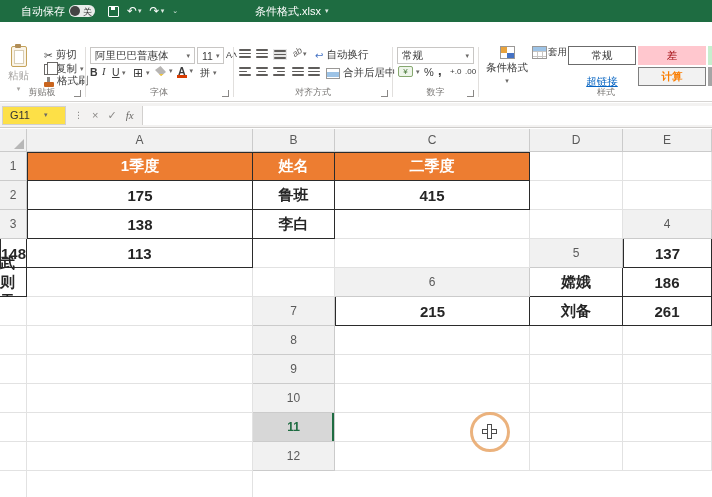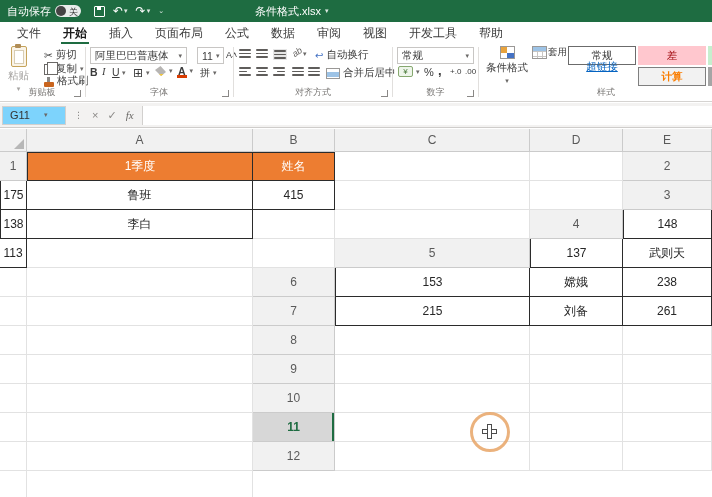--- a/index.html
+++ b/index.html
@@ -3,21 +3,21 @@
 <meta charset="utf-8">
 <style>
   * { margin:0; padding:0; box-sizing:border-box; }
   html,body { width:712px; height:497px; overflow:hidden; background:#fff;
     font-family:"Liberation Sans","DejaVu Sans",sans-serif; }
   #app { position:relative; width:712px; height:497px; overflow:hidden; background:#fff; }
 
   
   .titlebar { position:absolute; top:0; left:0; right:0; height:22px; background:#1e6c41;
     display:flex; align-items:center; color:#fff; font-size:11px; }
-  .tb-left { display:flex; align-items:center; gap:7px; padding-left:7px; }
+  .tb-left { display:flex; align-items:center; gap:7px; padding-left:21px; }
   .autosave { display:flex; align-items:center; gap:4px; cursor:pointer; }
   .as-pill { width:26px; height:12px; background:#e9edeb; border-radius:7px; position:relative; display:inline-flex; align-items:center; }
   .as-knob { width:10px; height:10px; border-radius:50%; background:#444; margin-left:1px; }
   .as-state { color:#333; font-size:9px; position:absolute; right:3px; top:1px; }
   .qat { display:flex; align-items:center; gap:8px; margin-left:6px; }
   .qat-btn { display:inline-flex; align-items:center; gap:1px; cursor:pointer; font-size:12px; color:#fff; }
   .qat-caret { font-size:7px; opacity:.85; }
   .floppy { width:11px; height:11px; border:1.5px solid #fff; border-radius:1px; position:relative; display:inline-block; }
   .floppy:before { content:""; position:absolute; top:0; left:2px; width:4px; height:3px; background:#fff; }
   .tb-title { position:absolute; left:255px; top:0; height:22px; display:flex; align-items:center; gap:4px; font-size:11px; }
@@ -66,36 +66,36 @@
     linear-gradient(#9dc3e6 0 4px, transparent 4px),
     repeating-linear-gradient(90deg, transparent 0 4px, #c8c6c4 4px 5px),
     repeating-linear-gradient(transparent 0 4px, #c8c6c4 4px 5px); }
   .merge-icon { width:14px; height:11px; border:1px solid #9a9896; background:linear-gradient(transparent 0 3px, #9dc3e6 3px 8px, transparent 8px); }
   .cur-icon { width:15px; height:11px; border:1px solid #86a86f; border-radius:2px; background:#eef5ea; font-size:8px; color:#4a7a3a; display:flex; align-items:center; justify-content:center; }
   .sg { position:absolute; width:68px; height:19px; display:flex; align-items:center; justify-content:center; font-size:10.5px; cursor:pointer; }
   .wrapicon { font-size:10px; color:#4472c4; }
 
   
   .fbar { position:absolute; top:103px; left:0; right:0; height:25px; background:#f3f2f1; border-bottom:1px solid #cfcdcb; display:flex; align-items:center; }
-  .namebox { width:64px; height:19px; background:#7dd3fc; border:1px solid #d2d0ce; margin-left:2px; display:flex; align-items:center; font-size:11px; color:#333; padding-left:7px; gap:14px; }
+  .namebox { width:64px; height:19px; background:#fde047; border:1px solid #d2d0ce; margin-left:2px; display:flex; align-items:center; font-size:11px; color:#333; padding-left:7px; gap:14px; }
   .fbtns { display:flex; align-items:center; gap:9px; padding:0 8px; color:#8a8886; font-size:11px; }
   .fx { font-style:italic; font-family:"Liberation Serif","DejaVu Serif",serif; color:#6a6866; }
   .fx-input { flex:1; height:19px; background:#fff; border-left:1px solid #d2d0ce; margin-right:0; }
 
   
   #sheet { position:absolute; top:129px; left:0; width:712px; height:368px; overflow:hidden; display:grid;
     grid-template-columns:27px 226px 82px 195px 93px 89px; grid-template-rows:23px repeat(12,29px); background:#fff; }
   .hd { background:#f1f1f1; border-right:1px solid #cbcbcb; border-bottom:1px solid #cbcbcb;
     display:flex; align-items:center; justify-content:center; font-size:12px; color:#5a5a5a; cursor:pointer; }
   .hd.corner { position:relative; }
   .hd.corner:after { content:""; position:absolute; right:2px; bottom:2px;
     border-left:10px solid transparent; border-bottom:10px solid #b7b7b7; }
   .hd.sel { background:#d7d7d7; color:#1e6c41; box-shadow:inset -2px 0 0 #1e6c41; font-weight:bold; }
   .cell { background:#fff; border-right:1px solid #e2e2e2; border-bottom:1px solid #e2e2e2;
-    display:flex; align-items:center; justify-content:center; font-size:12px; color:#262626; cursor:cell; }
+    display:flex; align-items:center; justify-content:center; font-size:15px; color:#262626; cursor:cell;font-weight:bold; }
   .cell.tbl { border-right:1px solid #2b2b2b; border-bottom:1px solid #2b2b2b; }
   .cell.bl { border-left:1px solid #2b2b2b; }
   .cell.bt { border-top:1px solid #2b2b2b; }
   .cell.orange { background:#ed7d31; color:#fff; }
 
   
   .click-ring { position:absolute; left:470px; top:412px; width:40px; height:40px; border-radius:50%;
     border:3px solid #e8a466; opacity:.85; pointer-events:none; }
   .plus-cursor { position:absolute; left:482px; top:424px; width:15px; height:15px; pointer-events:none; }
   .plus-cursor .h { position:absolute; left:0; top:5px; width:15px; height:5px; background:#fff; border:1px solid #4c4c4c; }
@@ -132,32 +132,20 @@
             <span class="qat-caret">⌄</span>
           </span>
       </div>
     </div>
     <div class="tb-title">
       <span>条件格式.xlsx</span>
       <span class="qat-caret">▾</span>
     </div>
   </div>
 
-  <div class="tabsrow">
-    <span class="tab">文件</span>
-    <span class="tab active">开始</span>
-    <span class="tab">插入</span>
-    <span class="tab">页面布局</span>
-    <span class="tab">公式</span>
-    <span class="tab">数据</span>
-    <span class="tab">审阅</span>
-    <span class="tab">视图</span>
-    <span class="tab">开发工具</span>
-    <span class="tab">帮助</span>
-  </div>
 
   <div class="ribbon">
 
     <div class="rb-abs" style="left:8px; top:2px; flex-direction:column; gap:2px;">
       <span class="clipicon"></span>
       <span class="dis">粘贴</span>
       <span class="caret dis">▾</span>
     </div>
     <div class="rb-abs" style="left:44px; top:4px;">
       <span>✂</span>
@@ -169,21 +157,21 @@
       <span class="caret">▾</span>
     </div>
     <div class="rb-abs" style="left:44px; top:30px;">
       <span class="brushicon"></span>
       <span>格式刷</span>
     </div>
     <div class="group-label" style="left:0; width:84px;">剪贴板</div>
     <div class="launcher" style="left:74px;"></div>
     <div class="group-sep" style="left:85px;"></div>
 
-    <div class="rb-abs boxbtn" style="left:90px; top:3px; width:97px; justify-content:space-between;">
+    <div class="rb-abs boxbtn" style="left:90px; top:3px; width:105px; justify-content:space-between;">
       <span>阿里巴巴普惠体</span>
       <span class="caret">▾</span>
     </div>
     <div class="rb-abs boxbtn" style="left:197px; top:3px; width:27px; justify-content:space-between;">
       <span>11</span>
       <span class="caret">▾</span>
     </div>
     <div class="rb-abs" style="left:226px; top:6px; font-size:9px;">
         <span>A˄</span>
       </div>
@@ -338,21 +326,21 @@
           <span class="caret">▾</span>
         </span>
     </div>
     <div class="sg" style="left:568px; top:2px; background:#fff; border:1.5px solid #6b6b6b;">
         <span>常规</span>
       </div>
     <div class="sg" style="left:638px; top:2px; background:#ffc7ce; color:#9c0006;">
         <span>差</span>
       </div>
     <div class="sg" style="left:708px; top:2px; background:#c6efce; color:#006100;"></div>
-    <div class="sg" style="left:568px; top:13px; color:#0563c1; text-decoration:underline;align-items:center;">
+    <div class="sg" style="left:568px; top:28px; color:#0563c1; text-decoration:underline;align-items:center;">
         <span>超链接</span>
       </div>
     <div class="sg" style="left:638px; top:23px; background:#f2f2f2; border:1px solid #7f7f7f; color:#fa7d00; font-weight:bold;">
         <span>计算</span>
       </div>
     <div class="sg" style="left:708px; top:23px; background:#a5a5a5; color:#fff;"></div>
     <div class="group-label" style="left:480px; width:252px;">样式</div>
   </div>
 
   <div class="fbar">
@@ -372,20 +360,21 @@
   <div id="sheet">
       <div class="hd corner"></div>
       <div class="hd">A</div>
       <div class="hd">B</div>
       <div class="hd">C</div>
       <div class="hd">D</div>
       <div class="hd">E</div>
       <div class="hd">1</div>
       <div class="cell tbl orange bt bl">1季度</div>
       <div class="cell tbl orange bt">姓名</div>
+      <div class="cell tbl orange bt">二季度</div>
       <div class="cell"></div>
       <div class="cell"></div>
       <div class="hd">2</div>
       <div class="cell tbl bl">175</div>
       <div class="cell tbl">鲁班</div>
       <div class="cell tbl">415</div>
       <div class="cell"></div>
       <div class="cell"></div>
       <div class="hd">3</div>
       <div class="cell tbl bl">138</div>
@@ -396,23 +385,22 @@
       <div class="cell tbl bl">148</div>
       <div class="cell tbl">113</div>
       <div class="cell"></div>
       <div class="cell"></div>
       <div class="hd">5</div>
       <div class="cell tbl bl">137</div>
       <div class="cell tbl">武则天</div>
       <div class="cell"></div>
       <div class="cell"></div>
       <div class="hd">6</div>
-      <div class="cell tbl bl">153</div>
       <div class="cell tbl">嫦娥</div>
-      <div class="cell tbl">238</div>
+      <div class="cell tbl">186</div>
       <div class="cell"></div>
       <div class="cell"></div>
       <div class="hd">7</div>
       <div class="cell tbl bl">215</div>
       <div class="cell tbl">刘备</div>
       <div class="cell tbl">261</div>
       <div class="cell"></div>
       <div class="cell"></div>
       <div class="hd">8</div>
       <div class="cell"></div>

